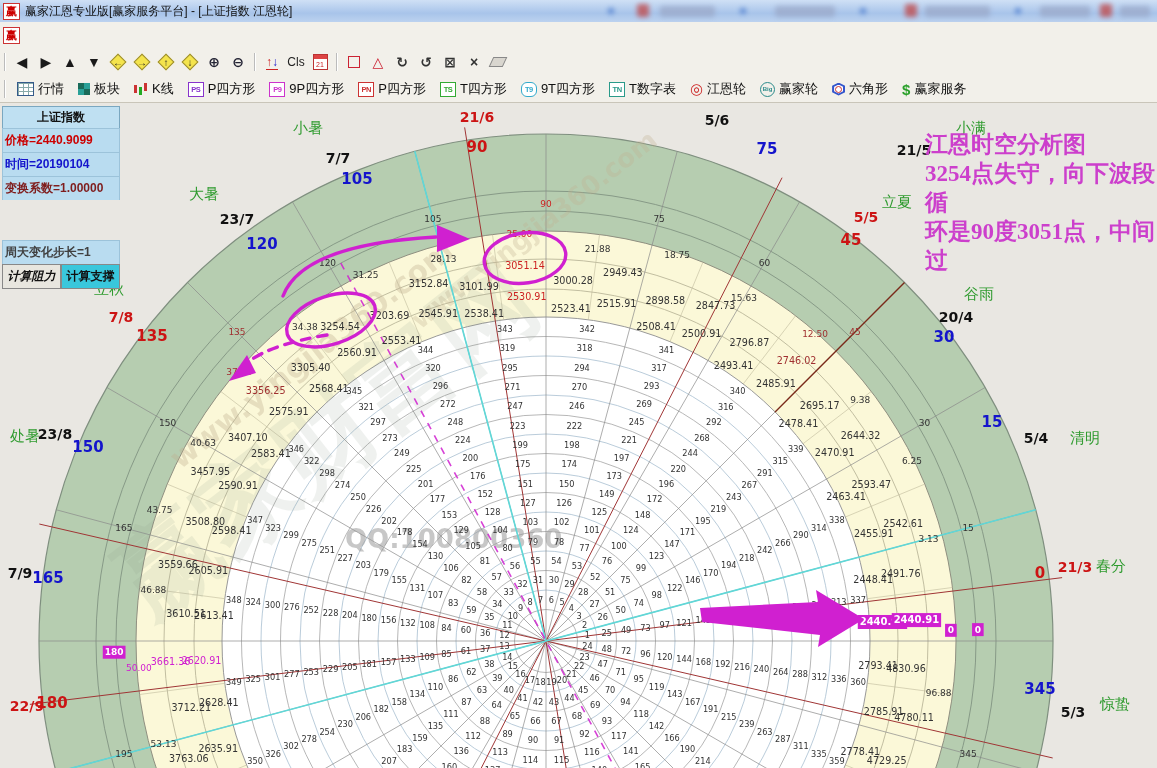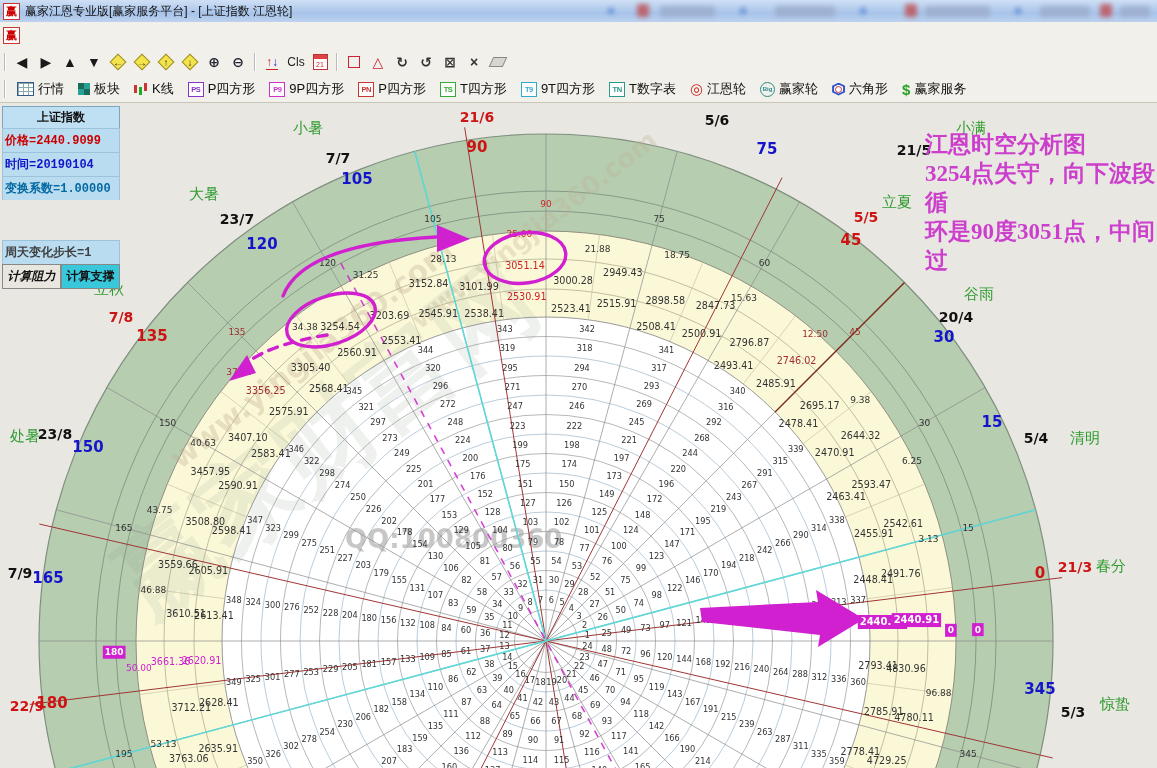--- a/index.html
+++ b/index.html
@@ -41,21 +41,21 @@
   .icon-hex{width:13px;height:13px;background:#35c;clip-path:polygon(50% 0,100% 25%,100% 75%,50% 100%,0 75%,0 25%);
     display:flex;align-items:center;justify-content:center;}
   .icon-hex i{width:9px;height:9px;background:#fff;clip-path:polygon(50% 0,100% 25%,100% 75%,50% 100%,0 75%,0 25%);
     display:flex;align-items:center;justify-content:center;}
   .icon-hex b{width:5px;height:5px;border-radius:50%;border:1.5px solid #c33;}
   
   #panel{position:absolute;left:2px;top:106px;width:118px;z-index:25;font-size:12px;}
   #panel .hd{background:#bfe0f2;border:1px solid #7aa7c0;border-bottom:none;text-align:center;
     font-weight:bold;color:#111;padding:2px 12px;}
   #panel .row{background:#b9dcf0;border:1px solid #9cc3da;border-bottom:none;padding:3px 2px;
-    font-weight:bold;white-space:nowrap;overflow:hidden;font-family:Liberation Mono, monospace;}
+    font-weight:bold;white-space:nowrap;overflow:hidden;}
   #panel .btns{display:flex;}
   #panel .btns div{flex:1;text-align:center;padding:3px 0;font-weight:bold;border:1px solid #888;}
   #panel .btn-res{background:#e8e6df;color:#111;font-style:italic;}
   #panel .btn-sup{background:#39c7dc;color:#111;}
   
   #annotation{position:absolute;left:925px;top:130px;width:232px;z-index:24;
     font-size:23px;line-height:29px;font-family:"Liberation Serif","DejaVu Serif",serif;font-weight:bold;}
   svg{position:absolute;left:0;top:0;z-index:1;}
   svg text{font-family:"DejaVu Sans","Liberation Sans",sans-serif;}
 </style>
@@ -835,21 +835,21 @@
     </div>
     <div class="tb2item">
       <span class="badge" style="border-color: rgb(204, 51, 51); color: rgb(204, 51, 51);">PN</span>
       <span>P四方形</span>
     </div>
     <div class="tb2item">
       <span class="badge" style="border-color: rgb(51, 170, 51); color: rgb(51, 170, 51);">TS</span>
       <span>T四方形</span>
     </div>
     <div class="tb2item">
-      <span class="badge" style="border-color: rgb(51, 170, 204); color: rgb(51, 170, 204);">T9</span>
+      <span class="badge" style="border-color: rgb(51, 170, 204); color: rgb(51, 170, 204); border-radius: 6px;">T9</span>
       <span>9T四方形</span>
     </div>
     <div class="tb2item">
       <span class="badge" style="border-color: rgb(42, 154, 138); color: rgb(42, 154, 138);">TN</span>
       <span>T数字表</span>
     </div>
     <div class="tb2item">
       <span style="color: rgb(204, 34, 34); font-size: 15px; font-weight: bold;">◎</span>
       <span>江恩轮</span>
     </div>
@@ -869,21 +869,21 @@
       <span style="color: rgb(42, 160, 42); font-size: 15px; font-weight: bold;">$</span>
       <span>赢家服务</span>
     </div>
   </div>
 
 <div id="panel">
   <div class="hd">上证指数</div>
   <div id="panel-rows">
       <div class="row" style="color: rgb(204, 0, 0);">价格=2440.9099</div>
       <div class="row" style="color: rgb(20, 20, 204);">时间=20190104</div>
-      <div class="row" style="color: #0369a1;">变换系数=1.00000</div>
+      <div class="row" style="color: #7f1d1d;">变换系数=1.00000</div>
       <div class="row" style="color: #404040; margin-top: 40px;">周天变化步长=1</div>
     </div>
   <div class="btns">
     <div class="btn-res">计算阻力</div>
     <div class="btn-sup">计算支撑</div>
   </div>
 </div>
 
 <div id="annotation" style="color: rgb(204, 63, 204);">
     <div>江恩时空分析图</div>

